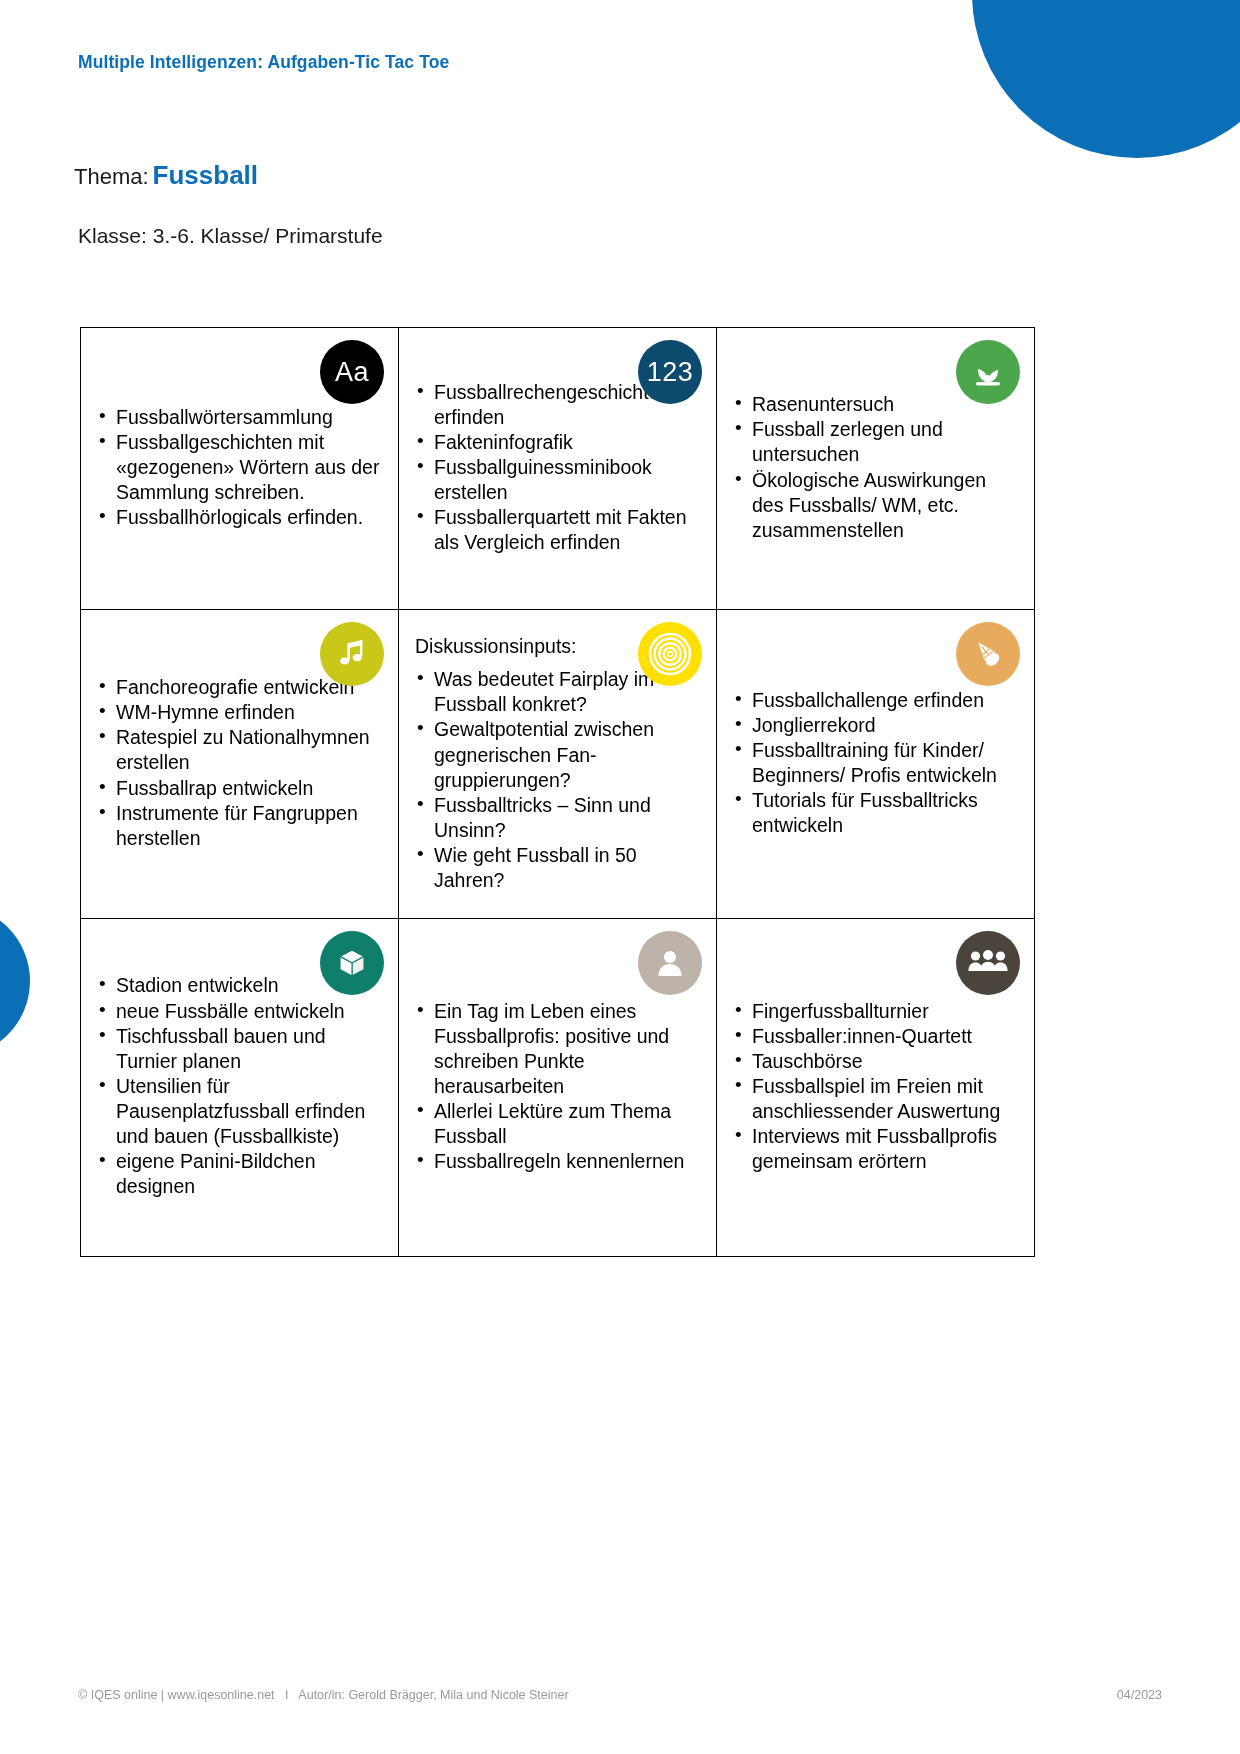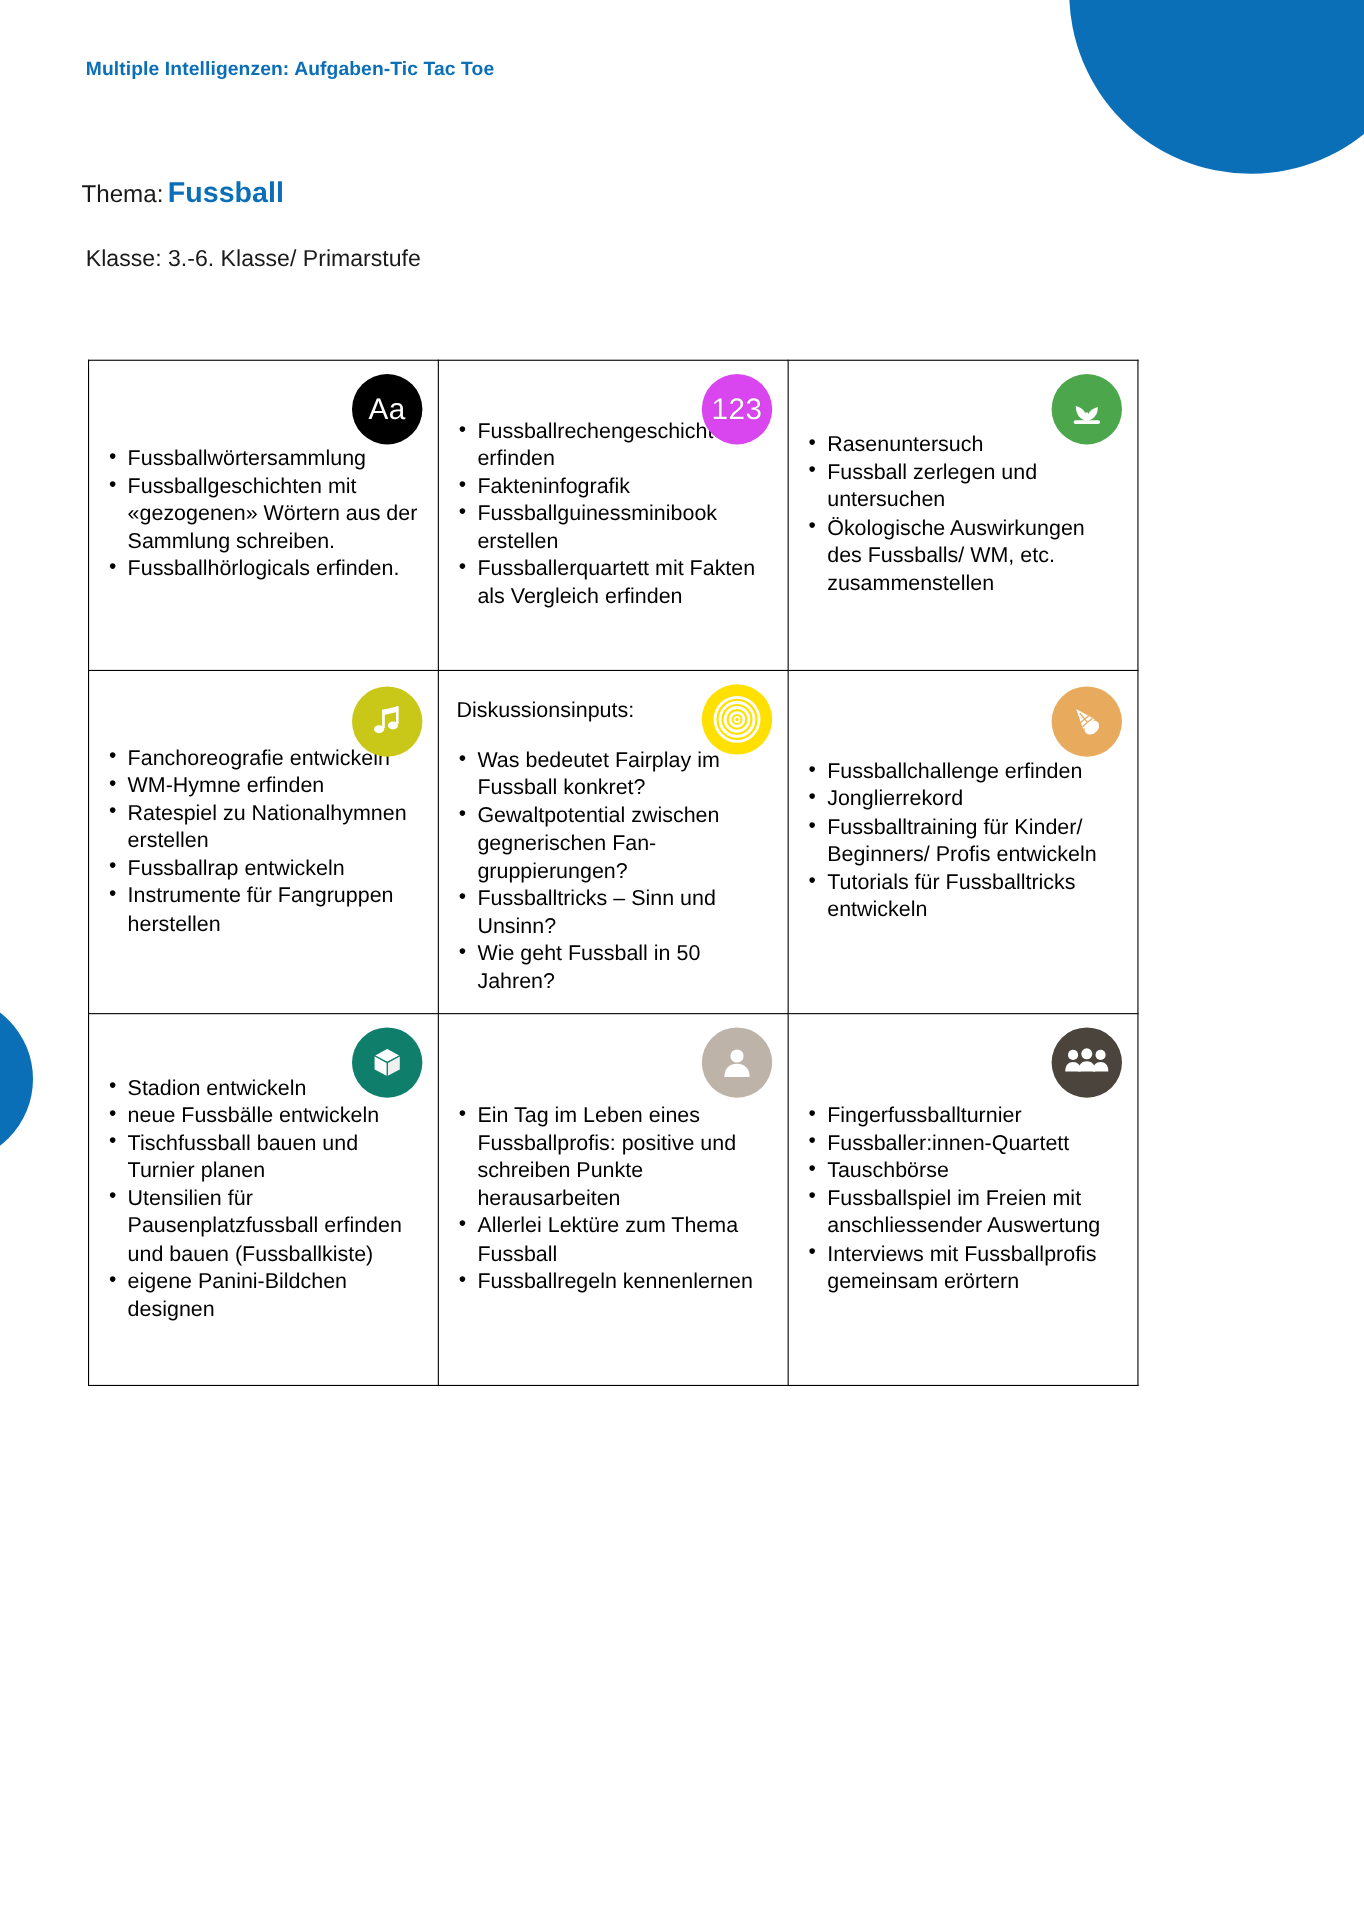--- a/index.html
+++ b/index.html
@@ -138,21 +138,21 @@
     content: "\2022";
     position: absolute;
     left: 2px;
     top: -1px;
     font-size: 19px;
   }
 
   .cell-intro {
     font-size: 19.5px;
     line-height: 1.29;
-    margin-bottom: 20px;
+    margin-bottom: 8px;
   }
 
   
   .footer {
     position: absolute;
     left: 78px;
     right: 78px;
     top: 1688px;
     display: flex;
     justify-content: space-between;
@@ -188,21 +188,21 @@
             </div>
             <ul class="tasks">
               <li>Fussballwörtersammlung</li>
               <li>Fussballgeschichten mit «gezogenen» Wörtern aus der Sammlung schreiben.</li>
               <li>Fussballhörlogicals erfinden.</li>
             </ul>
           </div>
         </td>
         <td>
           <div class="cell cell-r1">
-            <div class="icon-wrap" style="background:#d946ef;align-items:center;">
+            <div class="icon-wrap" style="background:#0c4a6e;align-items:center;">
               <span class="glyph">123</span>
             </div>
             <ul class="tasks">
               <li>Fussballrechengeschichten erfinden</li>
               <li>Fakteninfografik</li>
               <li>Fussballguinessminibook erstellen</li>
               <li>Fussballerquartett mit Fakten als Vergleich erfinden</li>
             </ul>
           </div>
         </td>
@@ -342,14 +342,22 @@
               <li>Tauschbörse</li>
               <li>Fussballspiel im Freien mit anschliessender Auswertung</li>
               <li>Interviews mit Fussballprofis gemeinsam erörtern</li>
             </ul>
           </div>
         </td>
       </tr>
     </tbody>
   </table>
 
+  <div class="footer">
+    <div>
+      <span>© IQES online | www.iqesonline.net</span>
+      <span class="sep">I</span>
+      <span>Autor/in: Gerold Brägger, Mila und Nicole Steiner</span>
+    </div>
+    <div>04/2023</div>
+  </div>
 
 </div>
 
 </body></html>

